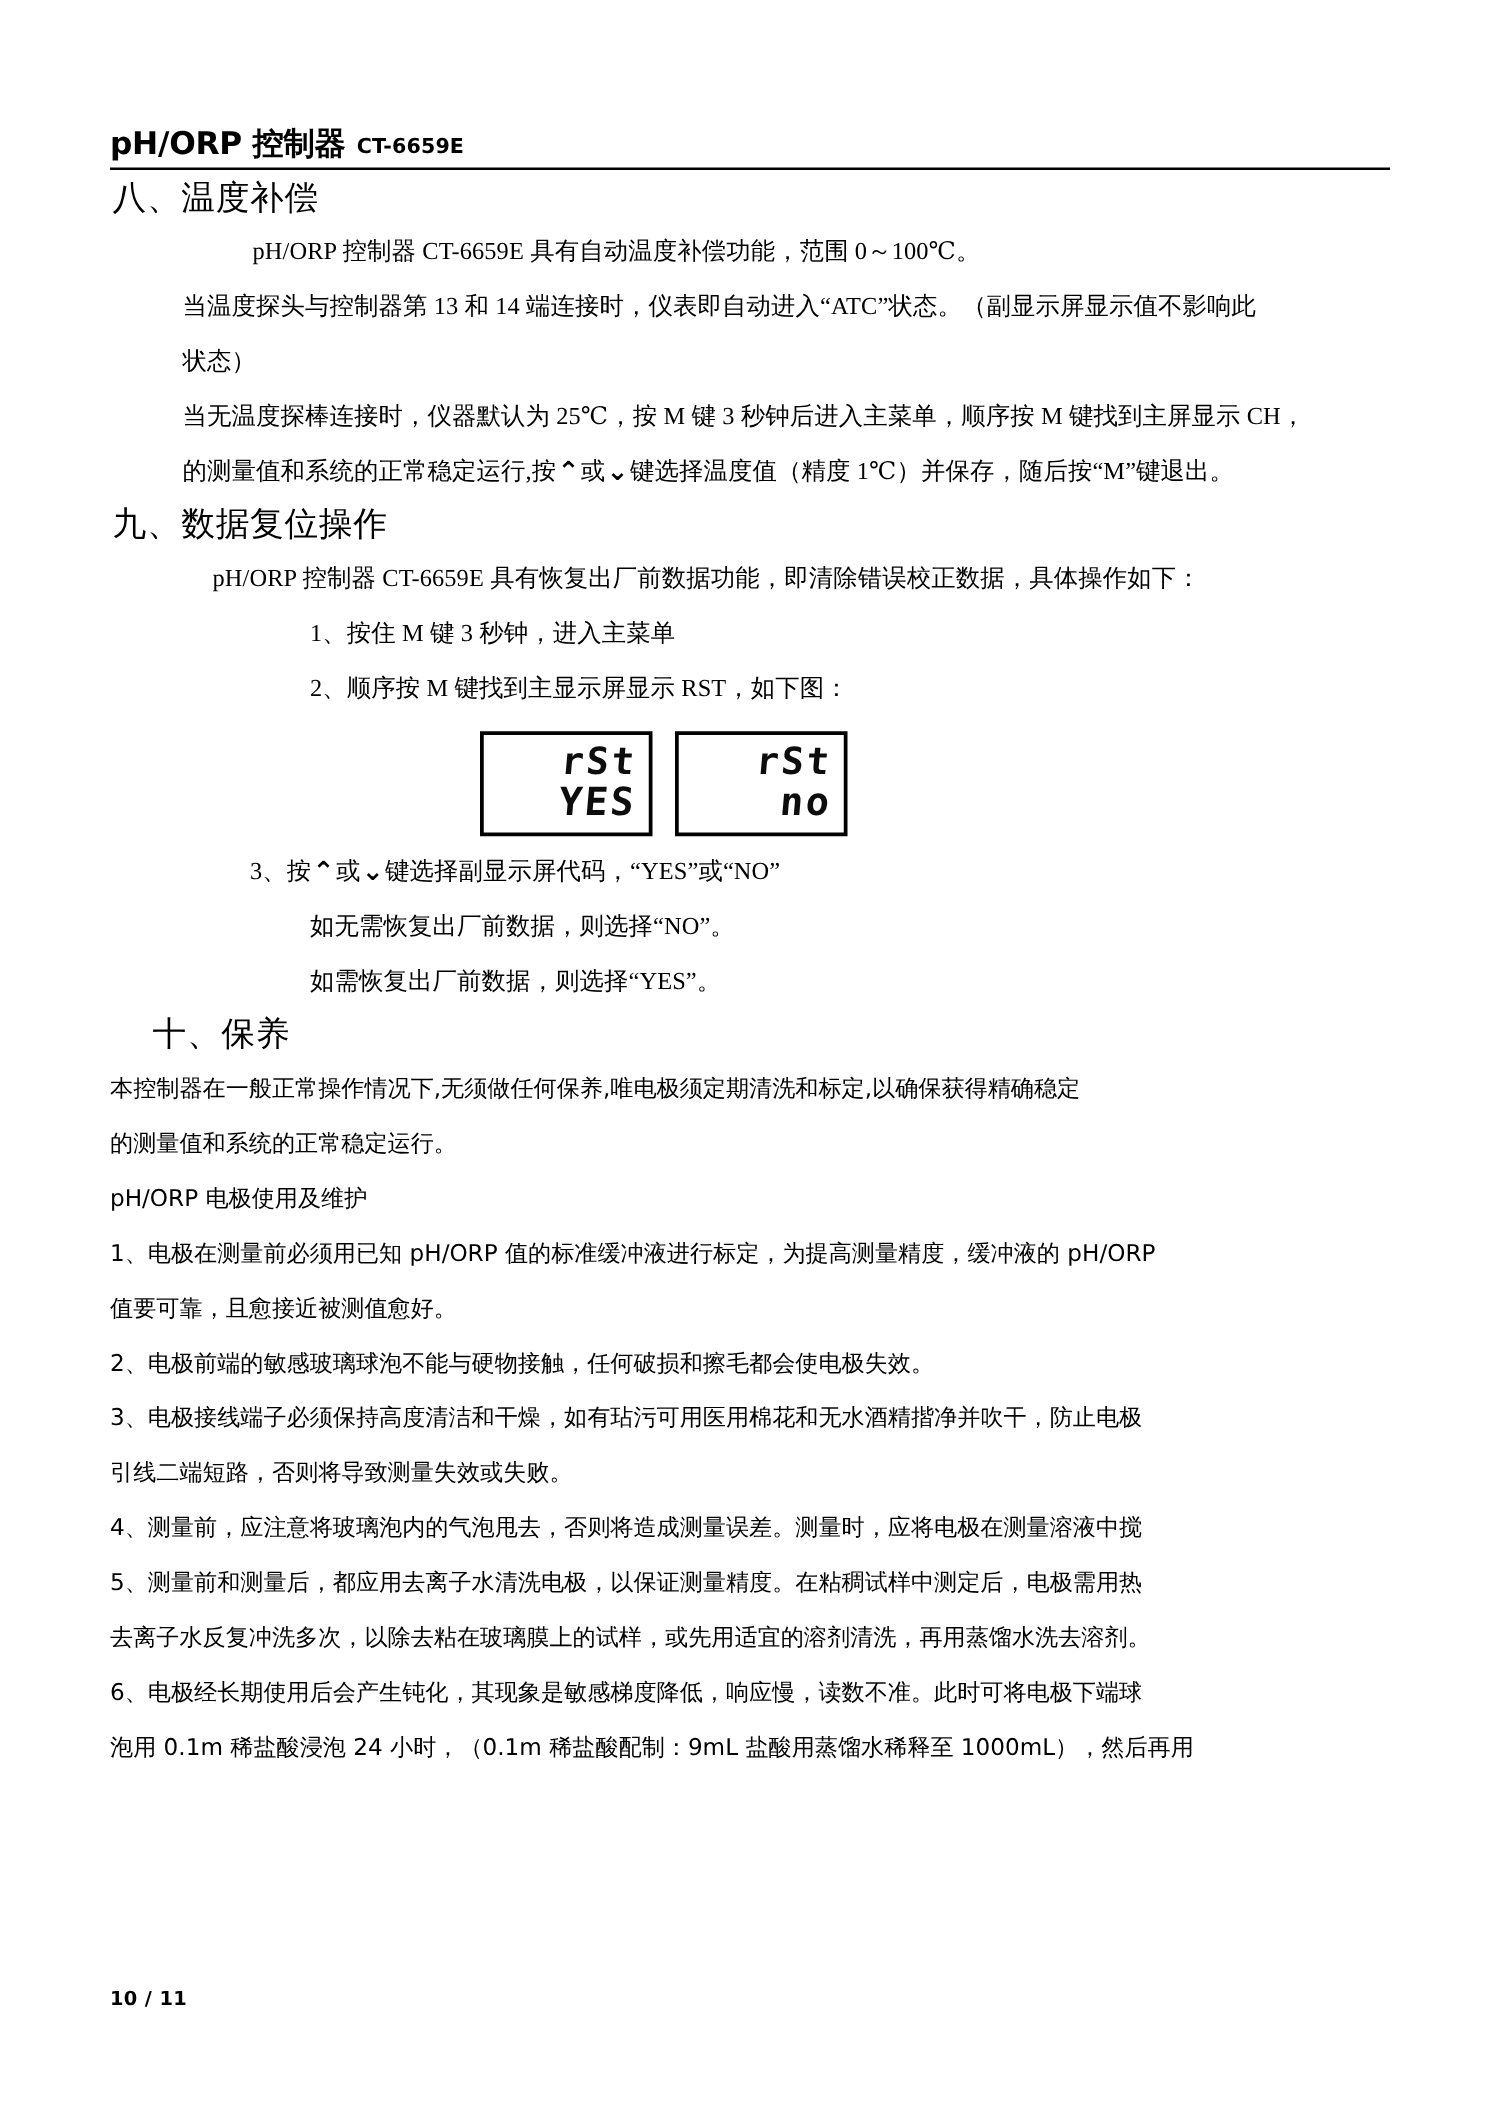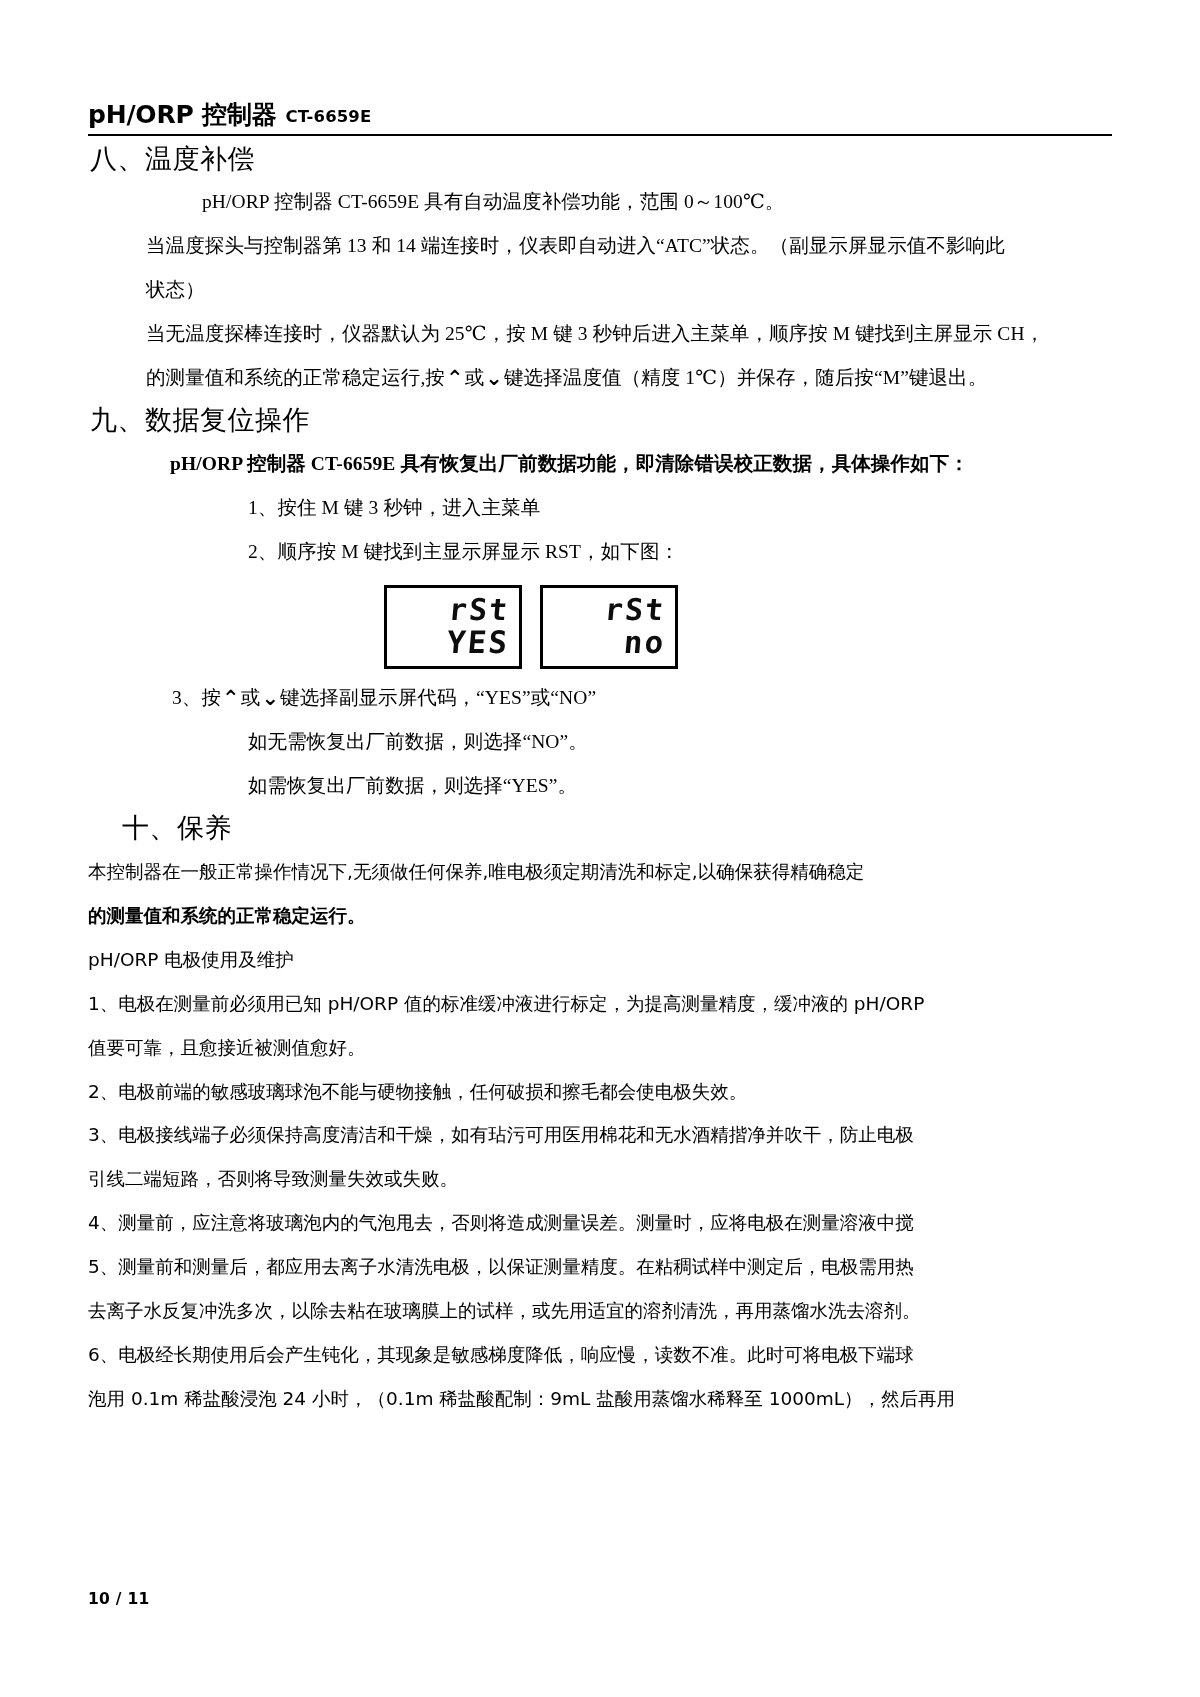--- a/index.html
+++ b/index.html
@@ -73,24 +73,24 @@
 
   
   p.body {
     font-size: 19.5px;
     line-height: 1.95;
     margin: 0 0 6px 0;
     text-align: justify;
     letter-spacing: 0.1px;
   }
   p.ind-1  { margin-left: 58px; }
-  p.ind-2  { margin-left: 82px; font-weight: bold; }
+  p.ind-2  { margin-left: 82px; }
   p.ind-3  { margin-left: 114px; }
   p.ind-4  { margin-left: 160px; }
-  p.ind-5  { margin-left: 84px; }
+  p.ind-5  { margin-left: 112px; }
   p.ind-6  { margin-left: 56px; }
   p.ind-7  { margin-left: 70px; }
   p.sans-body {
     font-family: "DejaVu Sans", "Liberation Sans", sans-serif;
     font-size: 18.5px;
     line-height: 2.05;
     margin: 0 0 6px 0;
   }
 
   .chev {

